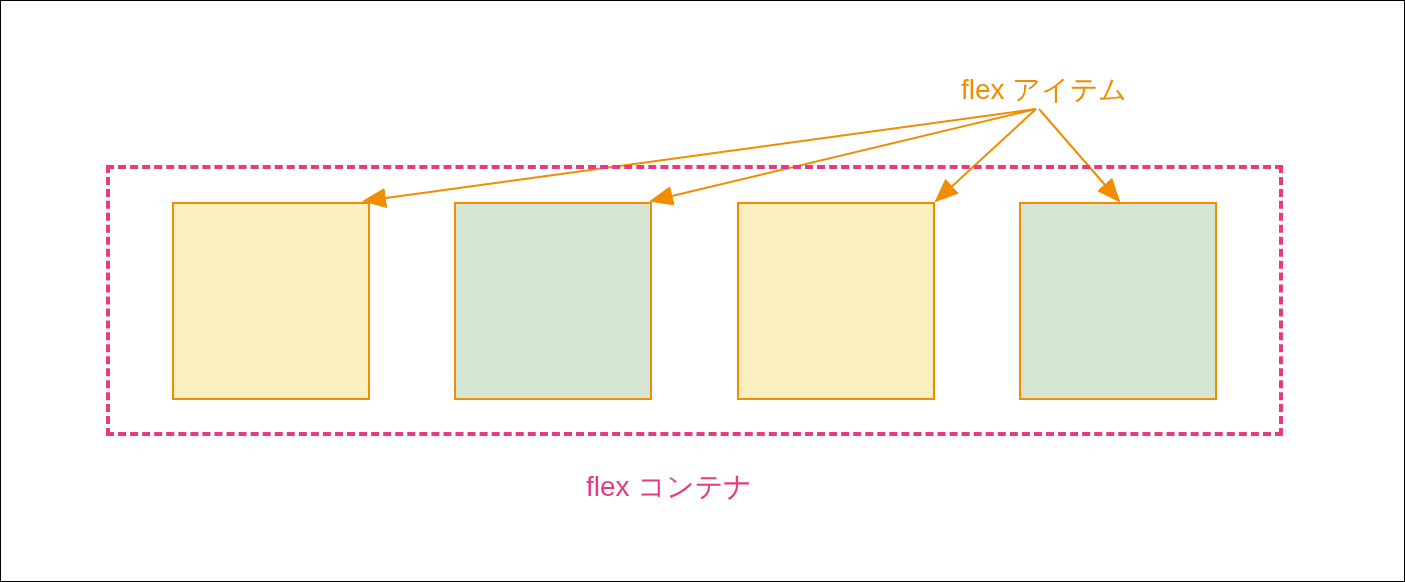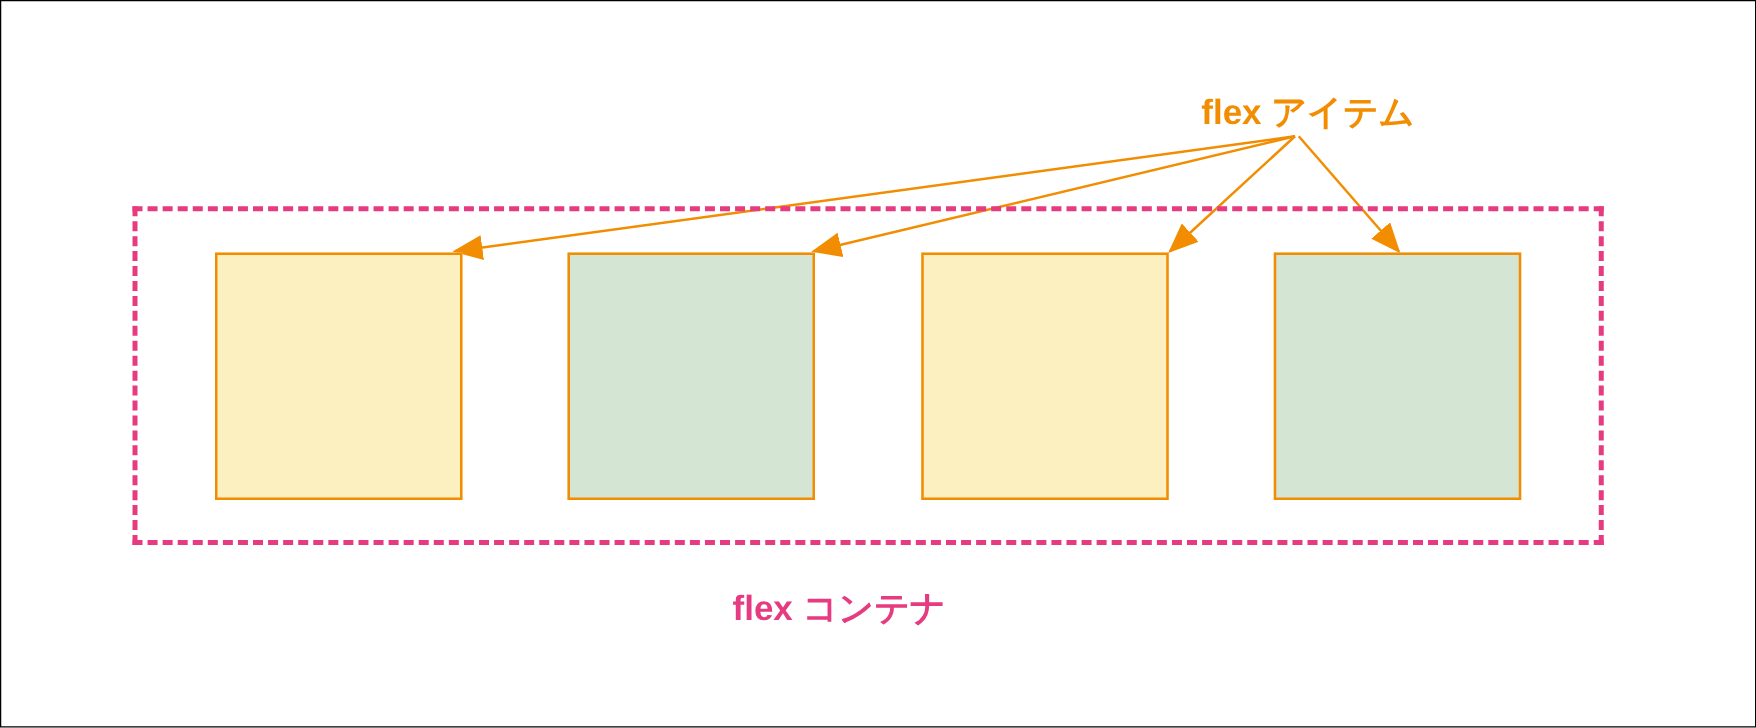--- a/index.html
+++ b/index.html
@@ -14,29 +14,29 @@
       border: 1px solid #000;
       position: relative;
       font-family: "Helvetica Neue", Arial, "Hiragino Kaku Gothic ProN", "Hiragino Sans", Meiryo, sans-serif;
     }
     .items-label {
       position: absolute;
       left: 960px;
       top: 70px;
       color: #f28c00;
       font-size: 28px;
-      font-weight: bold;
+      font-weight: normal;
     }
     .container-label {
       position: absolute;
       left: 585px;
       top: 467px;
       color: #e63b80;
       font-size: 28px;
-      font-weight: bold;
+      font-weight: normal;
     }
     .flex-container {
       position: absolute;
       left: 105px;
       top: 164px;
       width: 1177px;
       height: 271px;
       border: 4px dashed #e63b80;
       display: flex;
       justify-content: space-around;

